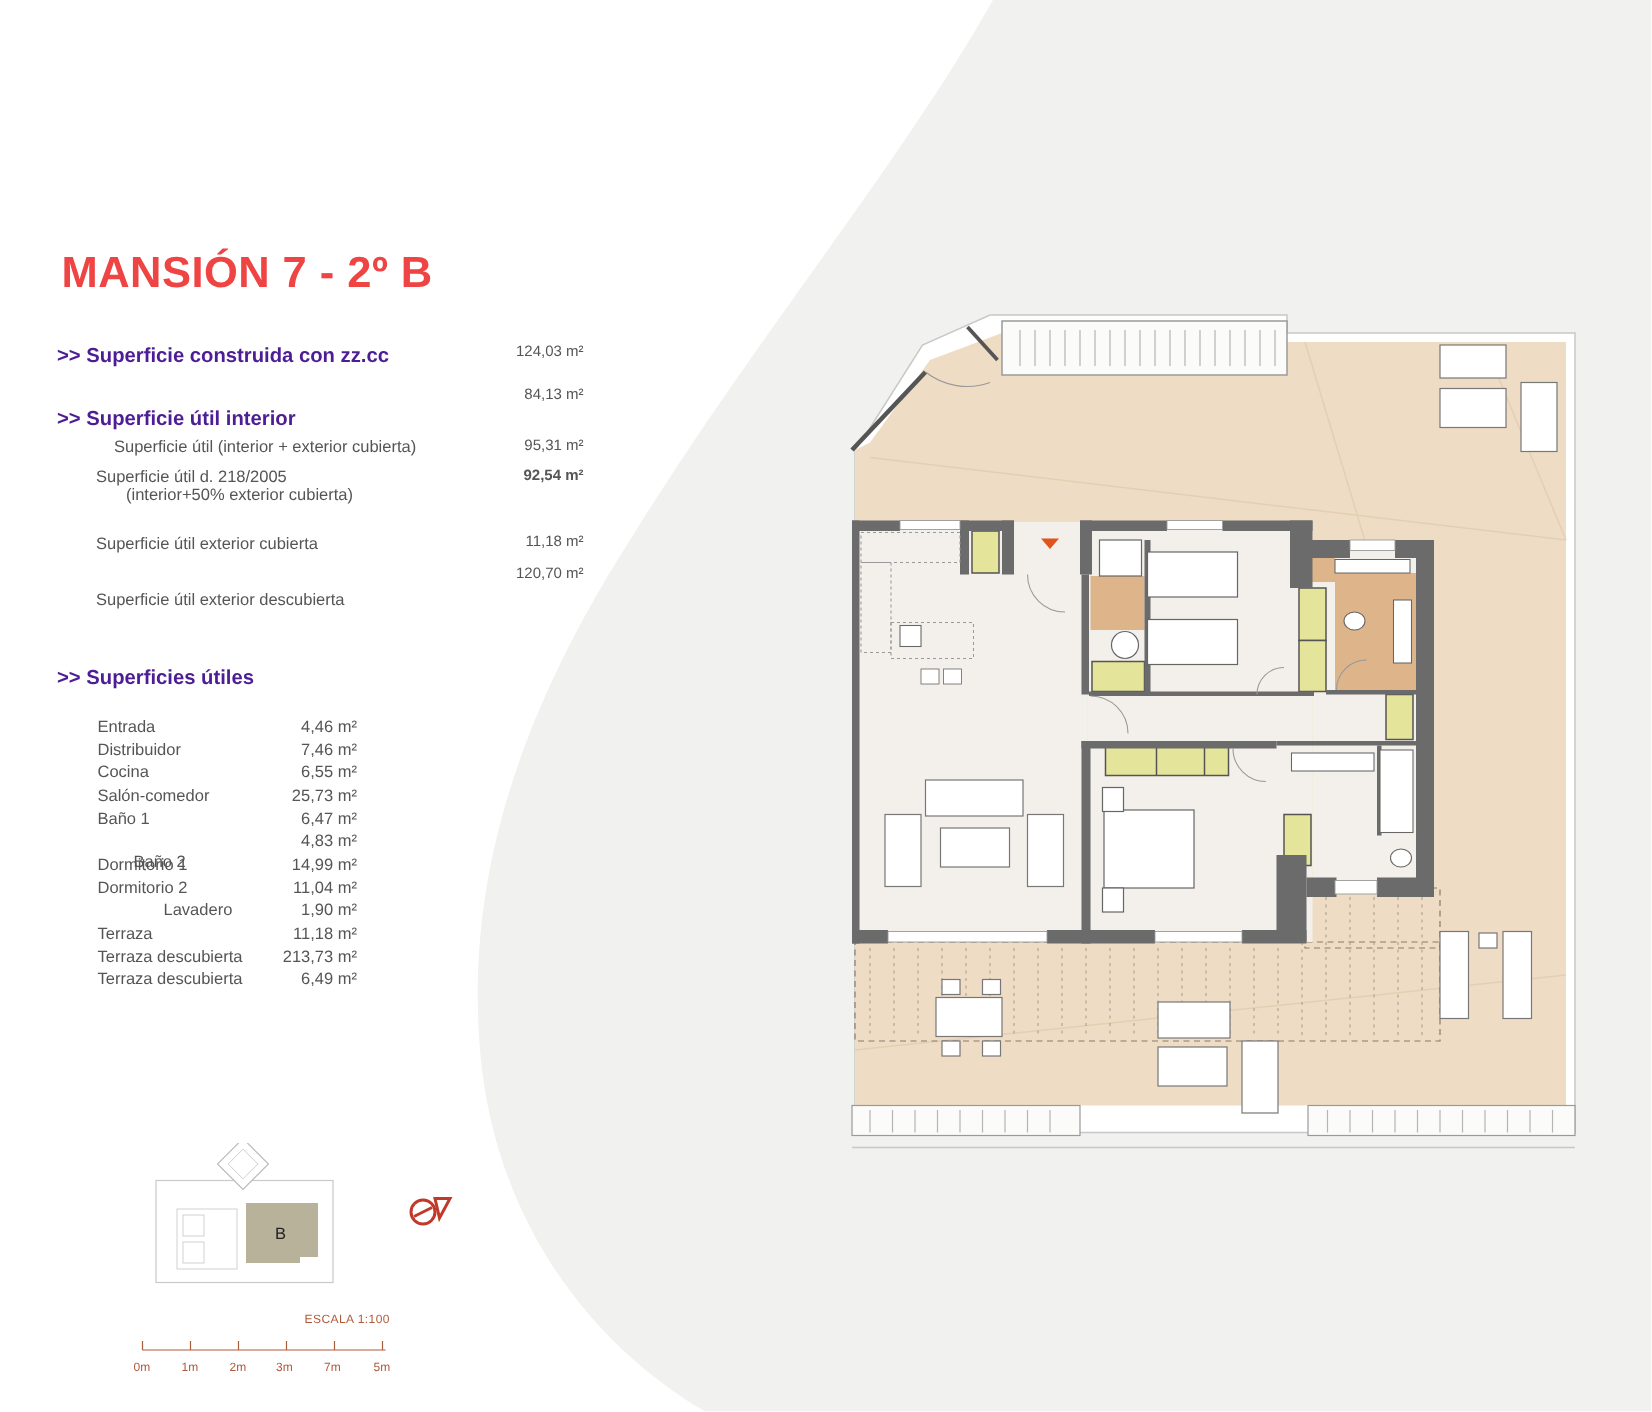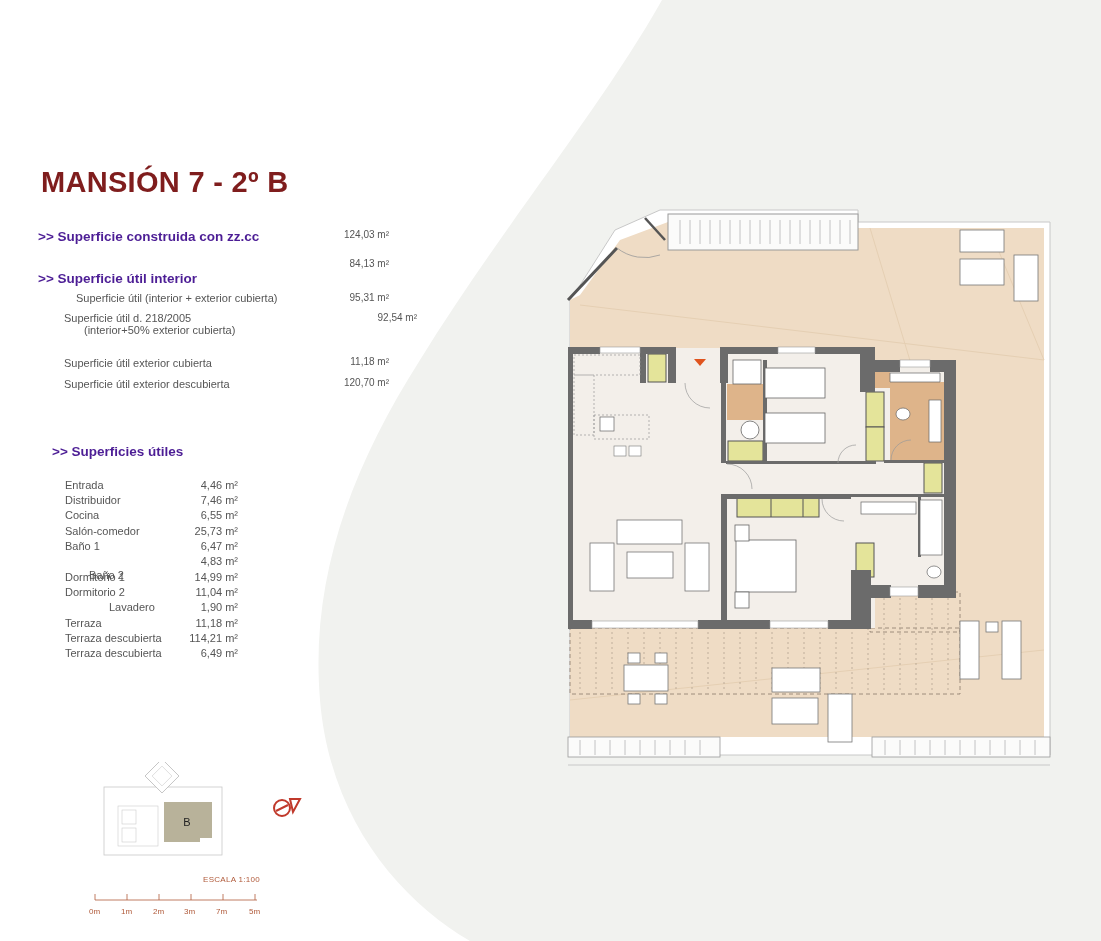--- a/index.html
+++ b/index.html
@@ -1,19 +1,19 @@
 <!DOCTYPE html>
 <html><head>
 <meta charset="utf-8">
 <style>
   html, body { margin:0; padding:0; }
   body { width:1101px; height:941px; position:relative; overflow:hidden; background:#ffffff; font-family:"Liberation Sans", sans-serif; color:#444; }
   .bg-shape { position:absolute; left:0; top:0; width:1101px; height:941px; z-index:0; }
   .panel { position:absolute; z-index:2; }
-  .title { position:absolute; left:41px; top:166px; font-size:29px; font-weight:bold; color:#7f1d1d; letter-spacing:0.3px; white-space:nowrap; }
+  .title { position:absolute; left:41px; top:166px; font-size:29px; font-weight:bold; color:#ef4444; letter-spacing:0.3px; white-space:nowrap; }
   .h2 { position:absolute; left:38px; font-size:13.5px; font-weight:bold; color:#4c1d95; white-space:nowrap; }
   .row { position:absolute; font-size:11px; color:#555; white-space:nowrap; }
   .val { position:absolute; font-size:10px; color:#555; text-align:right; white-space:nowrap; }
   .room-name { position:absolute; left:65px; font-size:11px; color:#555; white-space:nowrap; }
   .room-val { position:absolute; right:863px; font-size:11px; color:#555; text-align:right; white-space:nowrap; }
   .scale-label { position:absolute; left:203px; top:875px; font-size:8px; color:#b05a3a; letter-spacing:0.3px; }
   .tick-label { position:absolute; top:907px; font-size:8px; color:#b05a3a; }
   .plan { position:absolute; left:560px; top:205px; z-index:1; }
   .keyplan { position:absolute; left:100px; top:762px; z-index:1; }
   .compass { position:absolute; left:272px; top:795px; z-index:2; }
@@ -32,29 +32,29 @@
 <div class="val panel" style="top:229px; right:712px;">124,03 m²</div>
 
 <div class="h2 panel" style="top:271px;">&gt;&gt; Superficie útil interior</div>
 <div class="val panel" style="top:258px; right:712px;">84,13 m²</div>
 
 <div class="row panel" style="left:76px; top:292px;">Superficie útil (interior + exterior cubierta)</div>
 <div class="val panel" style="top:292px; right:712px;">95,31 m²</div>
 
 <div class="row panel" style="left:64px; top:312px;">Superficie útil  d. 218/2005</div>
 <div class="row panel" style="left:84px; top:324px;">(interior+50% exterior cubierta)</div>
-<div class="val panel" style="top:312px; right:684px;">92,54 m²</div>
+<div class="val panel" style="top:312px; right:712px;font-weight:bold;">92,54 m²</div>
 
 <div class="row panel" style="left:64px; top:357px;">Superficie útil exterior cubierta</div>
 <div class="val panel" style="top:356px; right:712px;">11,18 m²</div>
 
-<div class="row panel" style="left:64px; top:378px;">Superficie útil exterior descubierta</div>
+<div class="row panel" style="left:64px; top:394px;">Superficie útil exterior descubierta</div>
 <div class="val panel" style="top:377px; right:712px;">120,70 m²</div>
 
-<div class="h2 panel" style="top:444px;margin-left:14px;">&gt;&gt; Superficies útiles</div>
+<div class="h2 panel" style="top:444px;">&gt;&gt; Superficies útiles</div>
 
 <div class="room-name panel" style="top:479px;">Entrada</div>
 <div class="room-val panel" style="top:479px;">4,46 m²</div>
 <div class="room-name panel" style="top:494px;">Distribuidor</div>
 <div class="room-val panel" style="top:494px;">7,46 m²</div>
 <div class="room-name panel" style="top:509px;">Cocina</div>
 <div class="room-val panel" style="top:509px;">6,55 m²</div>
 <div class="room-name panel" style="top:525px;">Salón-comedor</div>
 <div class="room-val panel" style="top:525px;">25,73 m²</div>
 <div class="room-name panel" style="top:540px;">Baño 1</div>
@@ -63,21 +63,21 @@
 <div class="room-val panel" style="top:555px;">4,83 m²</div>
 <div class="room-name panel" style="top:571px;">Dormitorio 1</div>
 <div class="room-val panel" style="top:571px;">14,99 m²</div>
 <div class="room-name panel" style="top:586px;">Dormitorio 2</div>
 <div class="room-val panel" style="top:586px;">11,04 m²</div>
 <div class="room-name panel" style="top:601px;padding-left:44px;">Lavadero</div>
 <div class="room-val panel" style="top:601px;">1,90 m²</div>
 <div class="room-name panel" style="top:617px;">Terraza</div>
 <div class="room-val panel" style="top:617px;">11,18 m²</div>
 <div class="room-name panel" style="top:632px;">Terraza descubierta</div>
-<div class="room-val panel" style="top:632px;">114,21 m²</div>
+<div class="room-val panel" style="top:632px;">213,73 m²</div>
 <div class="room-name panel" style="top:647px;">Terraza descubierta</div>
 <div class="room-val panel" style="top:647px;">6,49 m²</div>
 
 <svg class="plan" width="500" height="565" viewBox="560 205 500 565">
 
   <g>
     <polygon points="577,290 615,230 660,210 858,210 858,222 1050,222 1050,755 570,755 570,300" fill="#ffffff" stroke="#c8c8c8" stroke-width="1"></polygon>
     <polygon points="580,295 620,240 668,222 858,222 858,228 1044,228 1044,737 570,737 570,300" fill="#efdcc5"></polygon>
 
     <line x1="580" y1="305" x2="1044" y2="360" stroke="#e5cfb3" stroke-width="1"></line>

